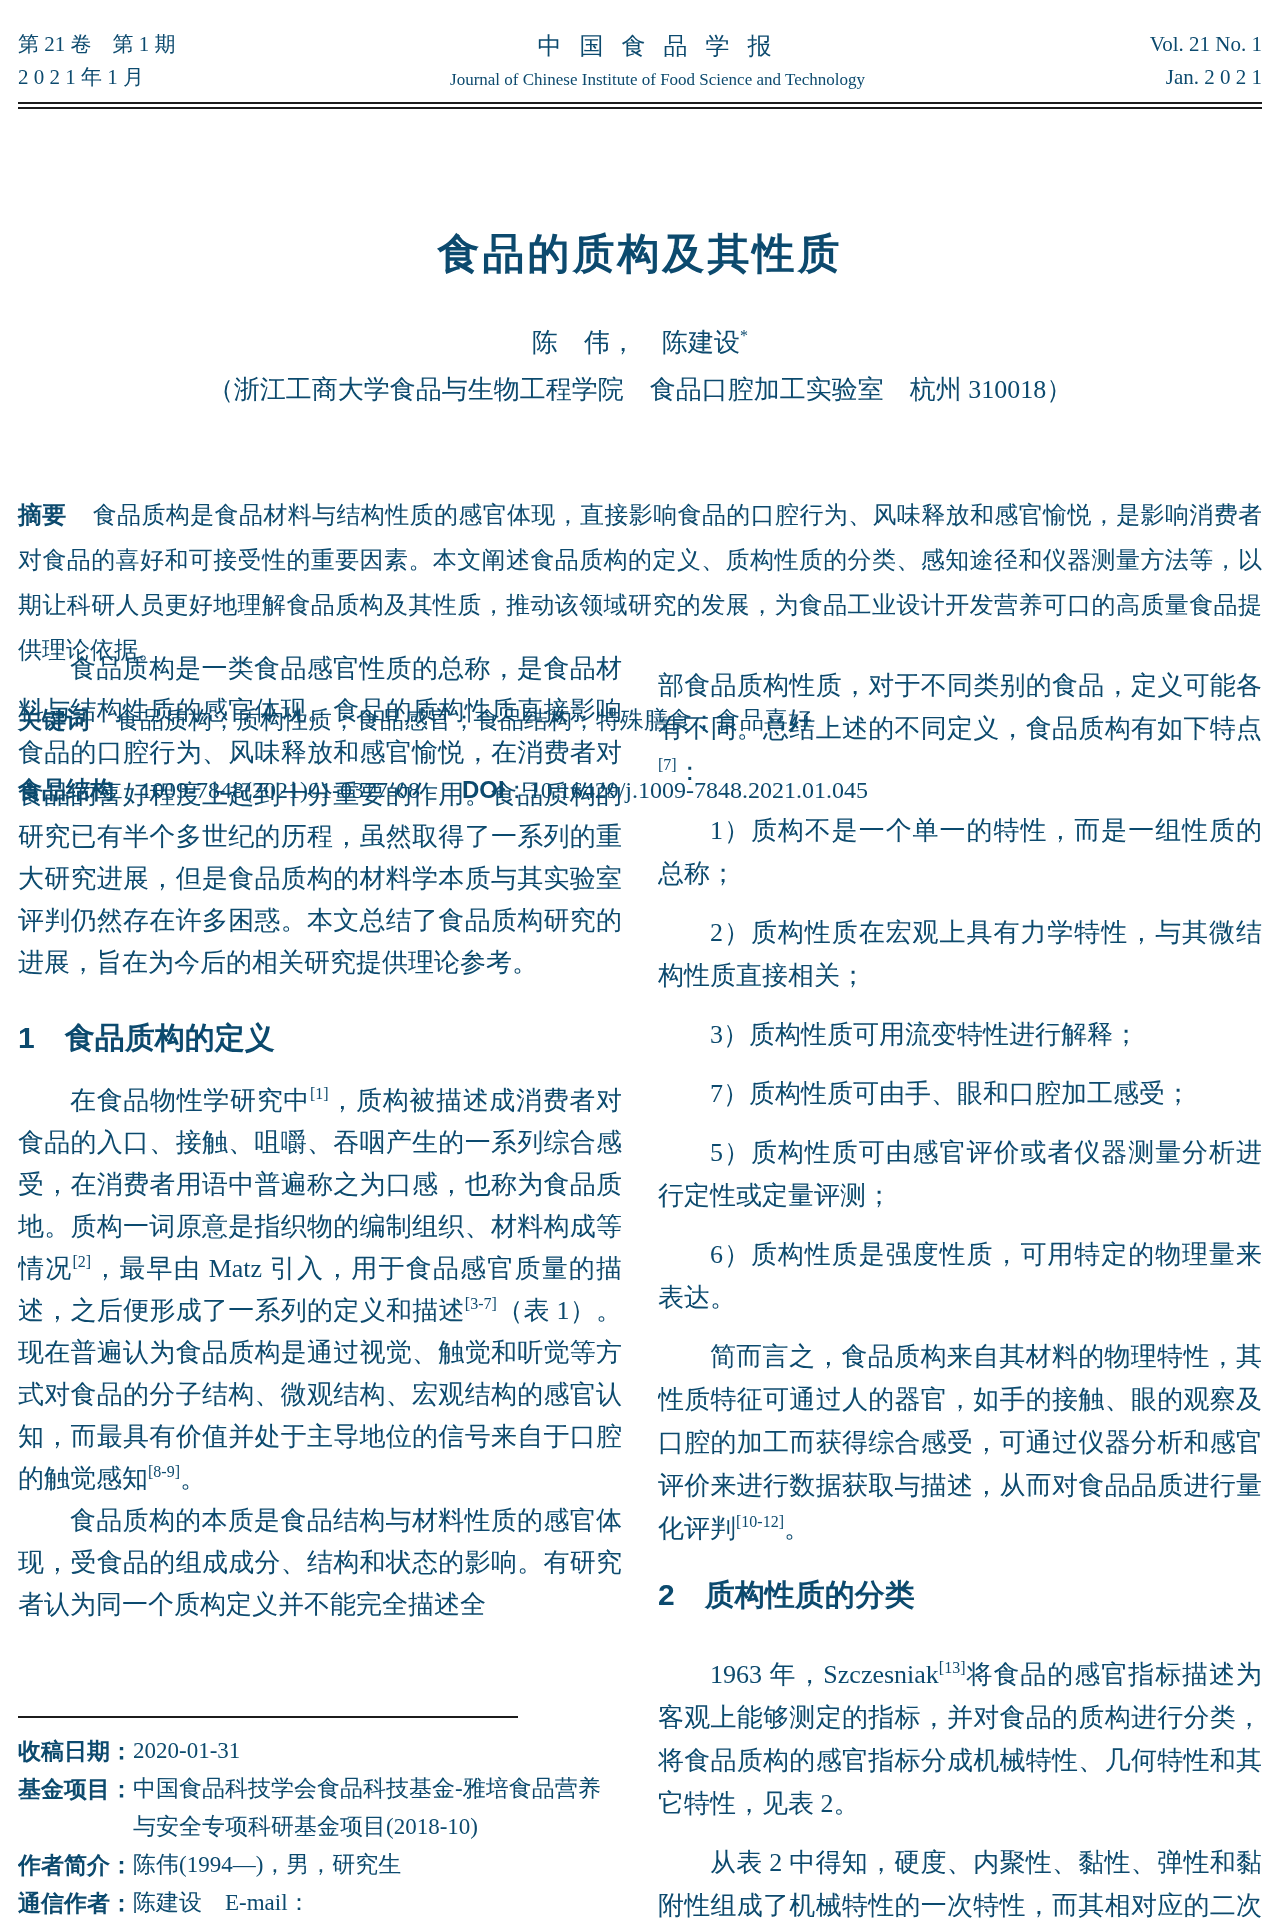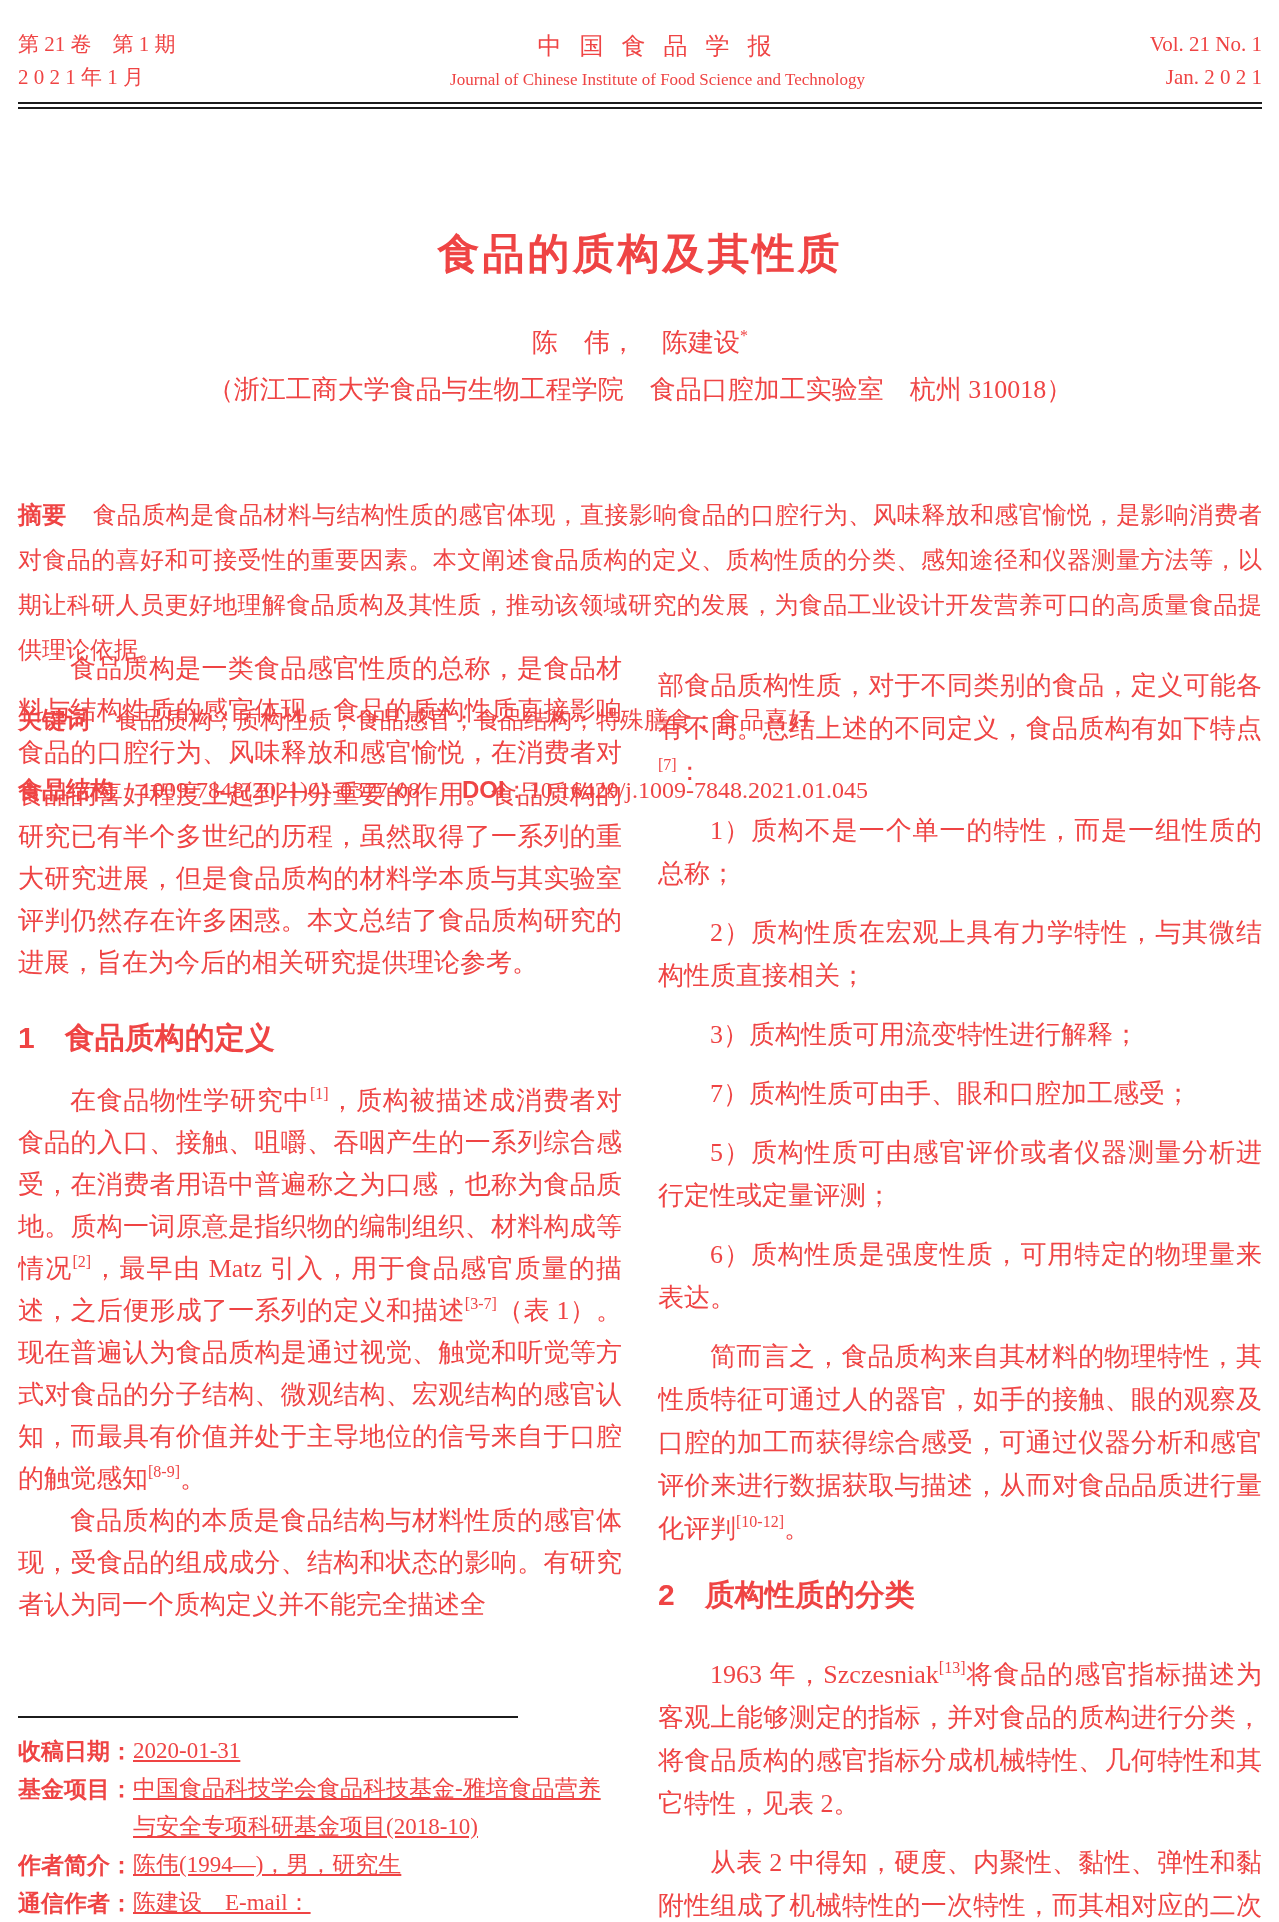--- a/index.html
+++ b/index.html
@@ -1,21 +1,21 @@
 <!DOCTYPE html>
 <html><head>
 <meta charset="utf-8">
 <style>
   html,body { margin:0; padding:0; background:#ffffff; }
   .page {
     position:relative;
     width:1279px; height:1922px;
     margin:0 auto;
     background:#ffffff;
-    color:#ef4444;
+    color:#0c4a6e;
     box-sizing:border-box;
     padding:28px 17px 0 18px;
     overflow:hidden;
     font-family:"Liberation Serif","DejaVu Serif",serif;
   }
   
   .journal-header { display:flex; align-items:flex-start; }
   .jh-left  { width:250px; text-align:left; }
   .jh-right { width:215px; text-align:right; }
   .jh-center{ flex:1; text-align:center; }
@@ -69,21 +69,21 @@
   sup.cite { font-size:16px; line-height:0; }
 
   
   .footnote { margin-top:auto; font-size:23px; line-height:38px; }
   .fn-rule  { width:500px; border-top:2px solid #1c1c1c; margin-bottom:14px; }
   .fn-row   { display:flex; }
   .fn-label {
     font-family:"Liberation Sans","DejaVu Sans",sans-serif;
     font-weight:bold; white-space:nowrap;
   }
-  .fn-text  { flex:1;text-decoration:underline; }
+  .fn-text  { flex:1; }
 </style>
 </head>
 <body>
 
 <div class="page">
 
   <div class="journal-header">
     <div class="jh-left">
       <div class="jh-small">第 21 卷　第 1 期</div>
       <div class="jh-small">2 0 2 1 年 1 月</div>

